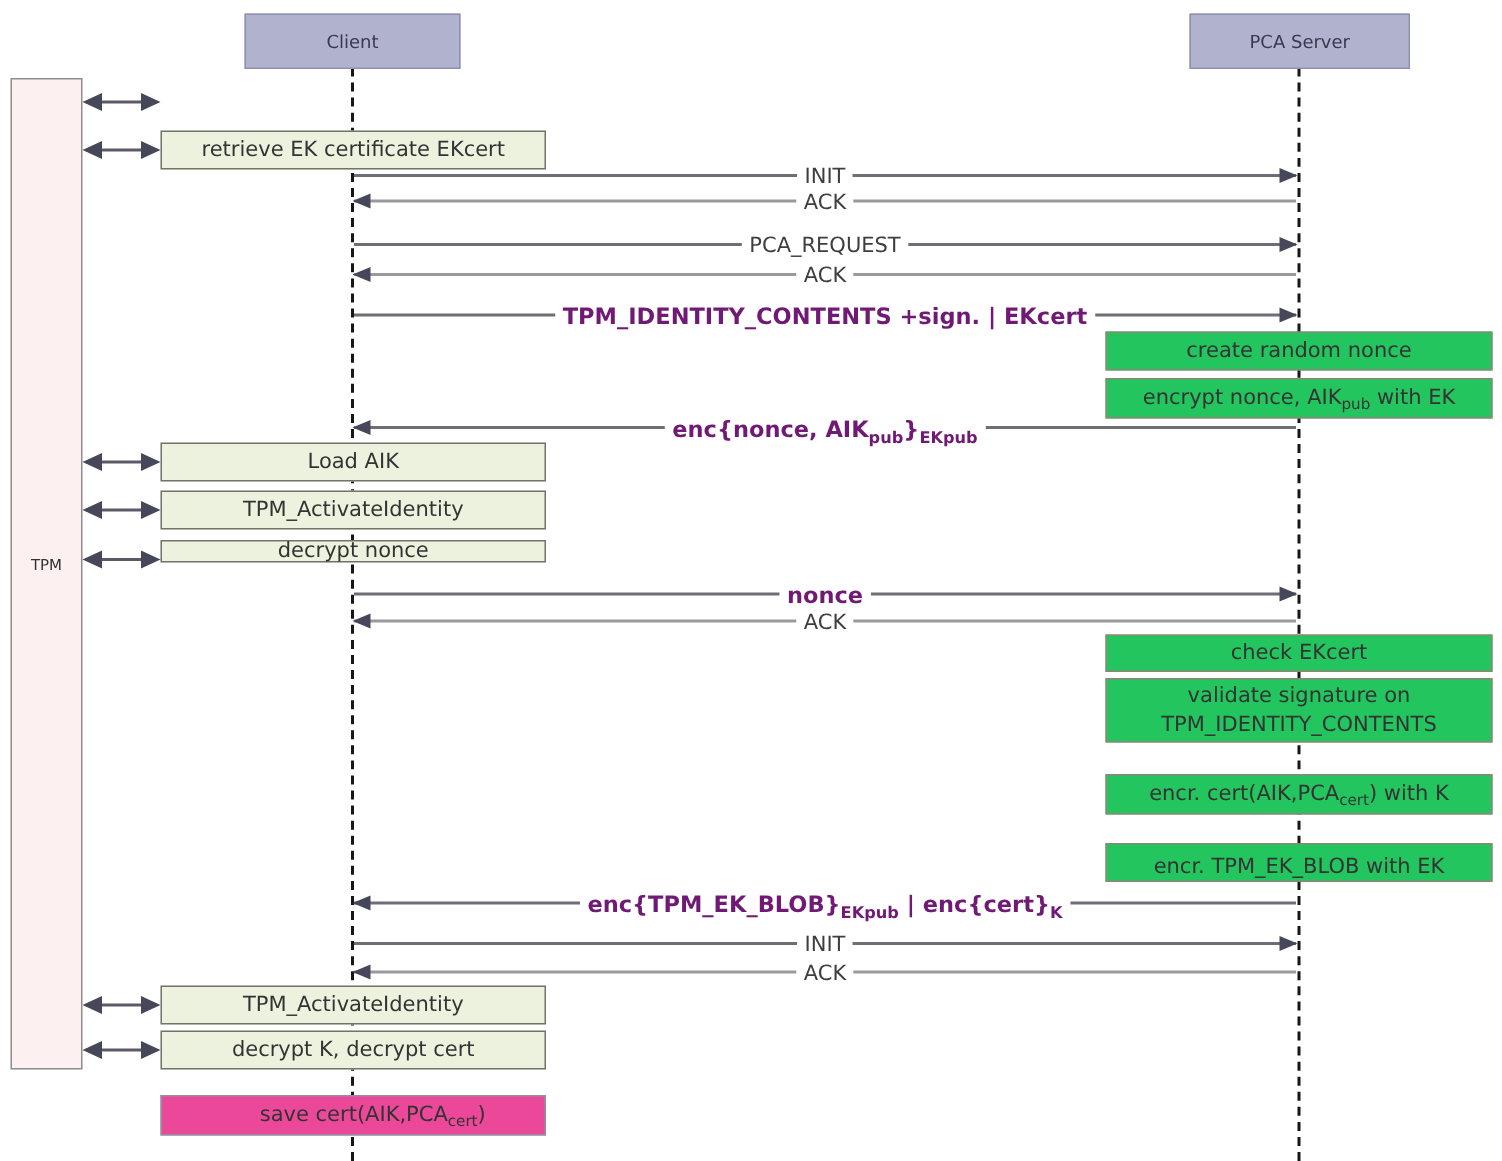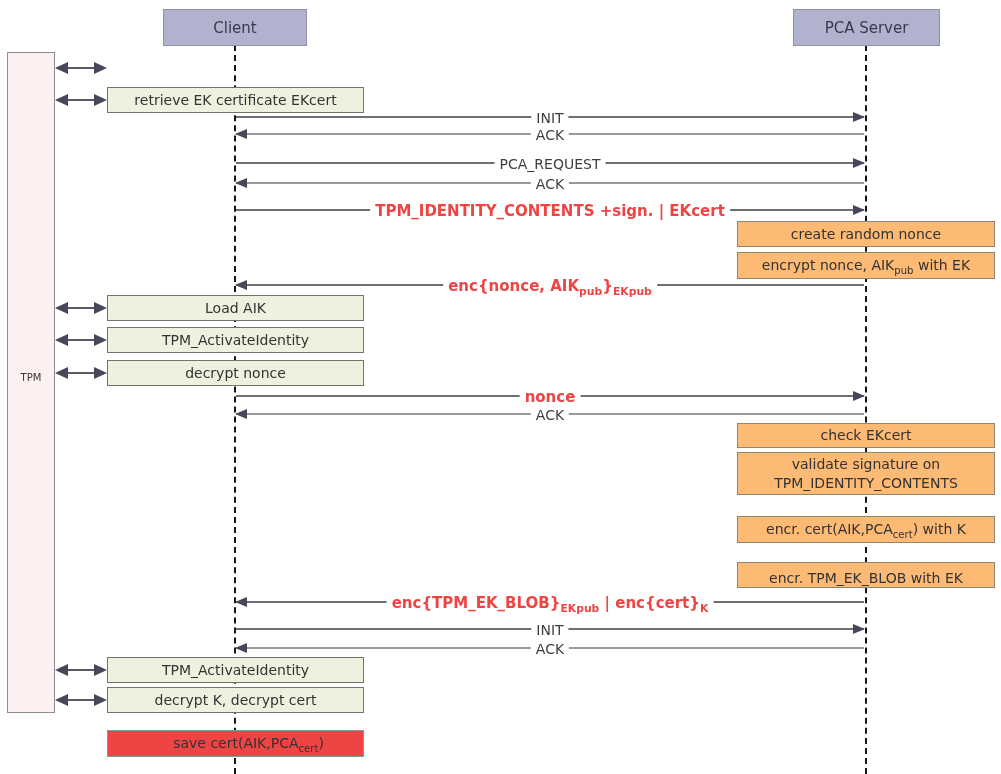--- a/index.html
+++ b/index.html
@@ -10,33 +10,33 @@
     font-family:"DejaVu Sans", sans-serif;
     overflow:hidden;
   }
   
   .lifeline{position:absolute;width:0;border-left:2px dashed #161616;}
   
   .actor{
     position:absolute;height:35px;
     background:#b1b3ce;border:1px solid #8e90af;
     display:flex;align-items:center;justify-content:center;
-    font-size:15px;color:#39394e;
+    font-size:12px;color:#39394e;
   }
   
   .box{
     position:absolute;
     border:1px solid #70746a;
     display:flex;align-items:center;justify-content:center;
     font-size:14px;color:#333;text-align:center;line-height:1.3;
     box-sizing:border-box;
   }
   .green{background:#edf2de;border-color:#70746a;}
-  .yellow{background:#fdba74;border-color:#8c8672;}
-  .blue{background:#ef4444;border-color:#8b93a3;padding-left:26px;}
+  .yellow{background:#22c55e;border-color:#8c8672;}
+  .blue{background:#ec4899;border-color:#8b93a3;padding-left:26px;}
   .two-line{white-space:pre-line;}
   
   .tpm{
     position:absolute;left:7px;top:52px;width:48px;height:661px;
     background:#fcf0f1;border:1px solid #8e8e8e;box-sizing:border-box;
   }
   .tpm-label{
     position:absolute;left:7px;top:372px;width:48px;
     text-align:center;font-size:10px;color:#333;
   }
@@ -53,21 +53,21 @@
   .head-l{
     position:absolute;left:-1px;top:-5.5px;width:0;height:0;
     border-top:5px solid transparent;border-bottom:5px solid transparent;
     border-right:12px solid #47475a;
   }
   .msg-label{
     position:absolute;left:50%;top:1px;transform:translate(-50%,-50%);
     background:#fff;padding:0 5px;white-space:nowrap;
     font-size:14px;color:#3e3e3e;
   }
-  .msg-label.bold{font-weight:bold;font-size:15px;color:#ef4444;}
+  .msg-label.bold{font-weight:bold;font-size:15px;color:#701a75;}
   sub{font-size:0.72em;line-height:0;}
   
   .darrow{position:absolute;left:55px;width:52px;height:0;}
   .darrow .bar{position:absolute;left:8px;right:8px;top:-1px;height:1.5px;background:#5a5a66;}
   .darrow .head-l{left:0;top:-6.5px;border-top-width:6px;border-bottom-width:6px;border-right-width:13px;}
   .darrow .head-r{right:0;top:-6.5px;border-top-width:6px;border-bottom-width:6px;border-left-width:13px;}
 </style>
 </head>
 <body>
 
@@ -144,21 +144,21 @@
 
   <div class="box green" style="left:107px;top:87px;width:257px;height:26px;">
     <span>retrieve EK certificate EKcert</span>
   </div>
   <div class="box green" style="left:107px;top:295px;width:257px;height:26px;">
     <span>Load AIK</span>
   </div>
   <div class="box green" style="left:107px;top:327px;width:257px;height:26px;">
     <span>TPM_ActivateIdentity</span>
   </div>
-  <div class="box green" style="left:107px;top:360px;width:257px;height:26px;">
+  <div class="box green" style="left:107px;top:360px;width:257px;height:15px;">
     <span>decrypt nonce</span>
   </div>
   <div class="box green" style="left:107px;top:657px;width:257px;height:26px;">
     <span>TPM_ActivateIdentity</span>
   </div>
   <div class="box green" style="left:107px;top:687px;width:257px;height:26px;">
     <span>decrypt K, decrypt cert</span>
   </div>
   <div class="box blue" style="left:107px;top:730px;width:257px;height:27px;">
     <span><span>save cert(AIK,PCA</span><sub>cert</sub><span>)</span></span>

